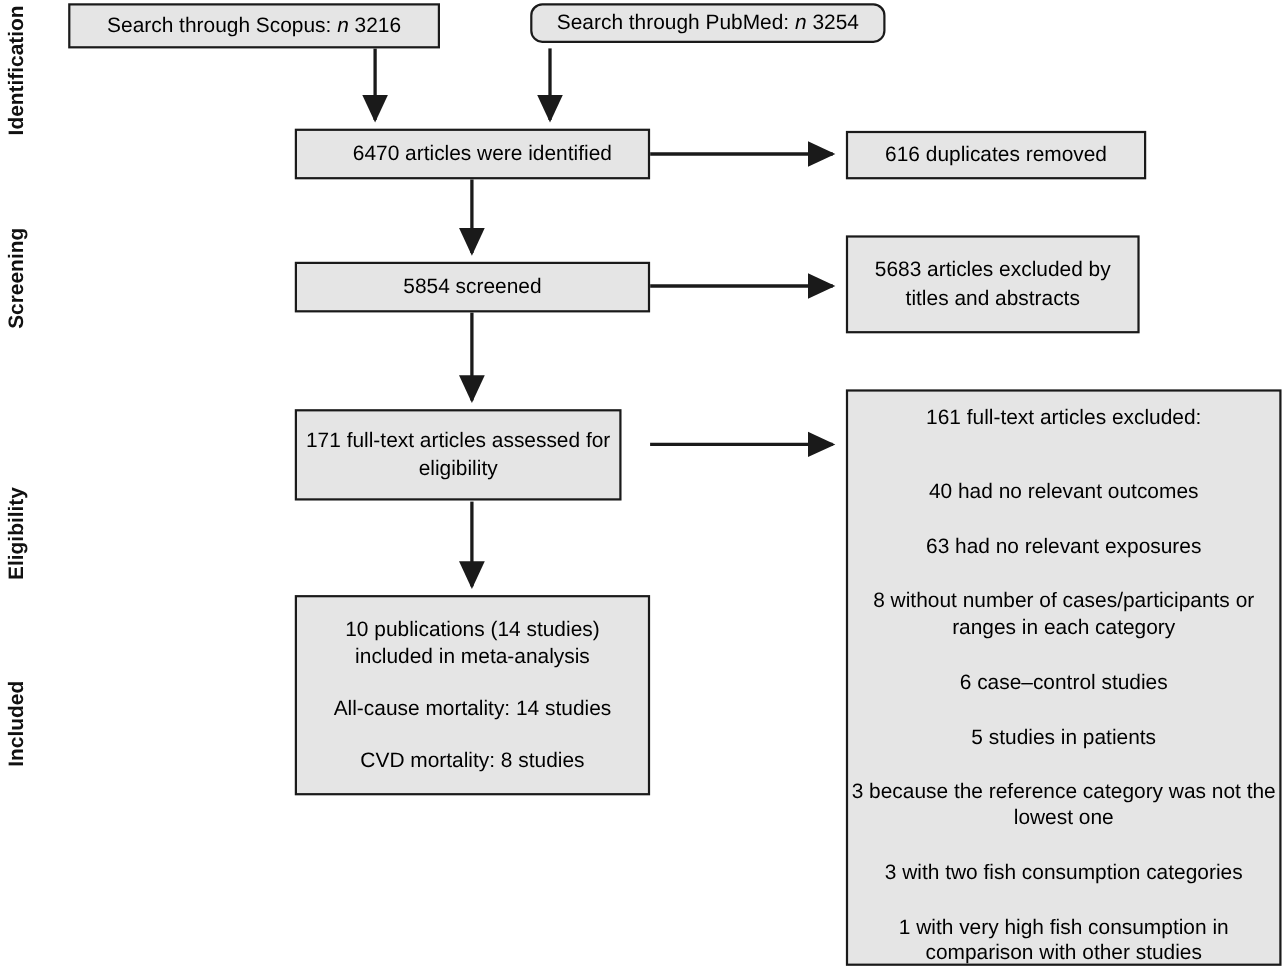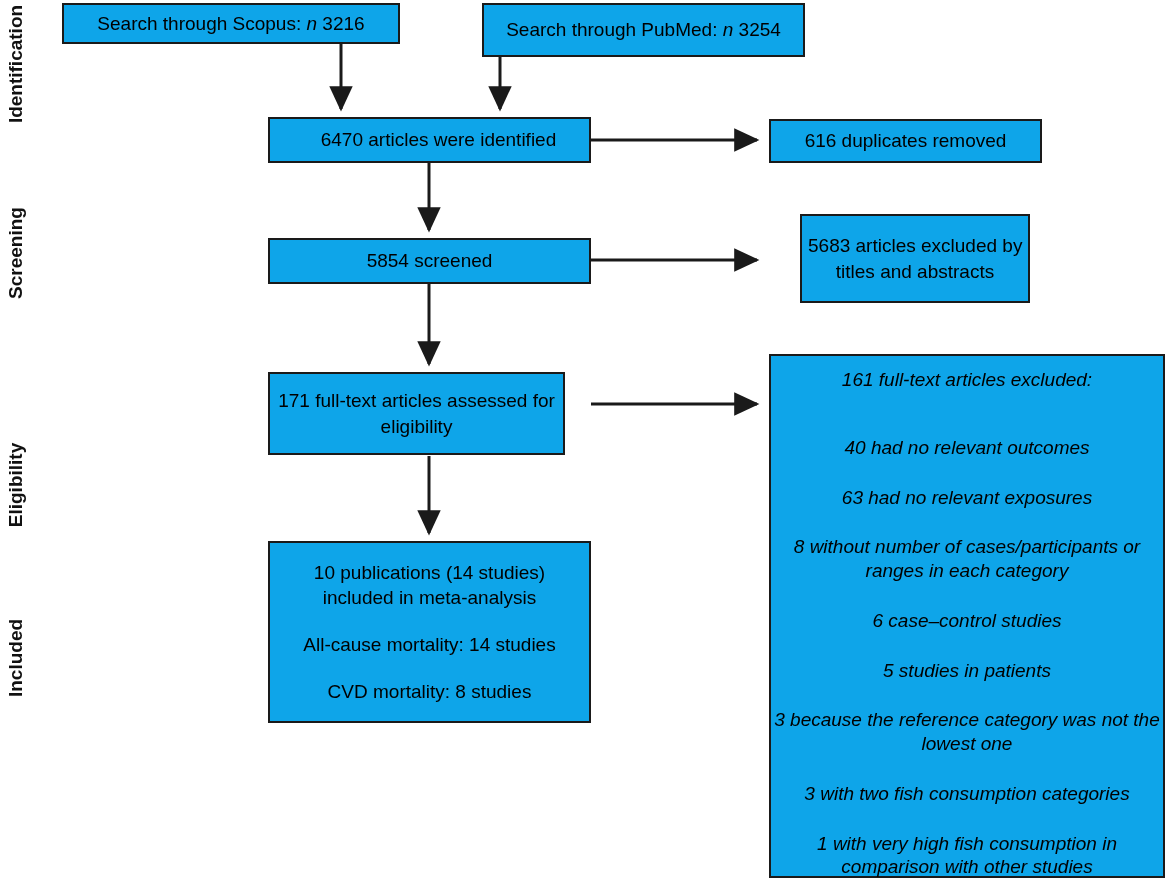--- a/index.html
+++ b/index.html
@@ -35,21 +35,21 @@
   .stage-label span {
     transform: rotate(-90deg);
     transform-origin: center center;
     display: block;
   }
   
   .flow-box {
     position: absolute;
     box-sizing: border-box;
     border: 2px solid #1a1a1a;
-    background: #0ea5e9;
+    background: #e5e5e5;
     display: flex;
     align-items: center;
     justify-content: center;
     text-align: center;
     font-size: 19px;
     line-height: 1.32;
     color: #000000;
     padding: 2px 6px;
   }
   .flow-box .lines {
@@ -68,21 +68,20 @@
     padding: 12px 2px 10px 2px;
   }
   .exclusion-box .lines {
     display: block;
   }
   .exclusion-box .line {
     display: block;
     white-space: normal;
     margin: 0 0 26px 0;
     line-height: 1.25;
-    font-style: italic;
   }
   .exclusion-box .line:first-child {
     margin-bottom: 44px;
   }
   .exclusion-box .line:last-child {
     margin-bottom: 0;
   }
   
   #connectors {
     position: absolute;
@@ -150,21 +149,21 @@
   <div class="stage-label" style="top:600px; height:115px;">
     <span>Included</span>
   </div>
 
   <div class="flow-box" style="left:62px; top:3px; width:338px; height:41px;">
     <div class="lines">
       <span class="line"><span>Search through Scopus: </span><em>n</em><span> 3216</span></span>
     </div>
   </div>
 
-  <div class="flow-box" style="left:482px; top:3px; width:323px; height:54px;">
+  <div class="flow-box" style="left:482px; top:3px; width:323px; height:36px;border-radius:11px;">
     <div class="lines">
       <span class="line"><span>Search through PubMed: </span><em>n</em><span> 3254</span></span>
     </div>
   </div>
 
   <div class="flow-box" style="left:268px; top:117px; width:323px; height:46px;padding-left:24px;">
     <div class="lines">
       <span class="line">6470 articles were identified</span>
     </div>
   </div>
@@ -174,21 +173,21 @@
       <span class="line">616 duplicates removed</span>
     </div>
   </div>
 
   <div class="flow-box" style="left:268px; top:238px; width:323px; height:46px;">
     <div class="lines">
       <span class="line">5854 screened</span>
     </div>
   </div>
 
-  <div class="flow-box" style="left:769px; top:214px; width:230px; height:89px;margin-left:31px;">
+  <div class="flow-box" style="left:769px; top:214px; width:267px; height:89px;">
     <div class="lines">
       <span class="line">5683 articles excluded by</span>
       <span class="line">titles and abstracts</span>
     </div>
   </div>
 
   <div class="flow-box" style="left:268px; top:372px; width:297px; height:83px;">
     <div class="lines">
       <span class="line">171 full-text articles assessed for</span>
       <span class="line">eligibility</span>

